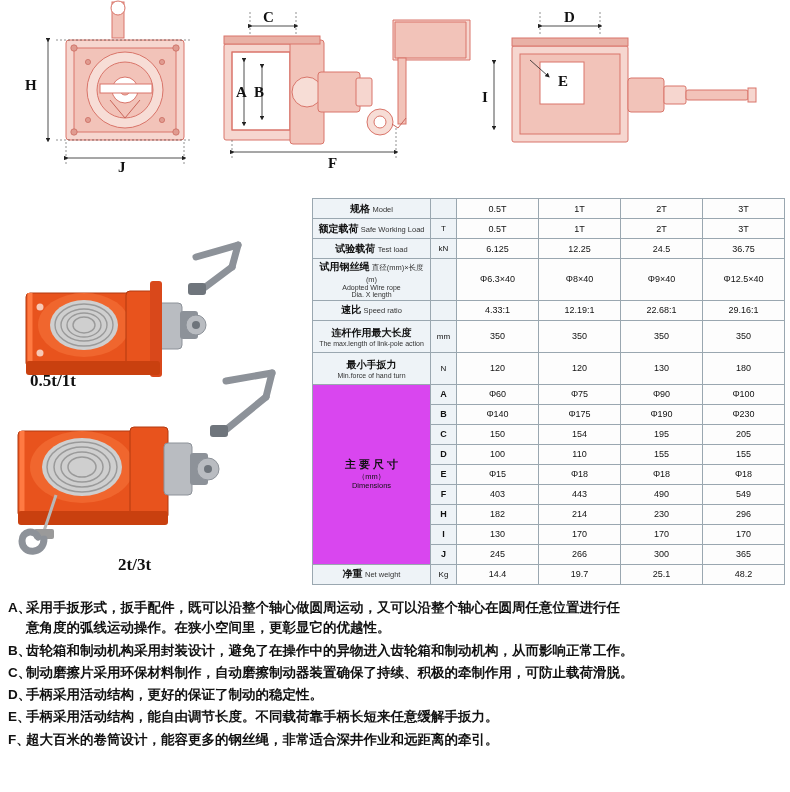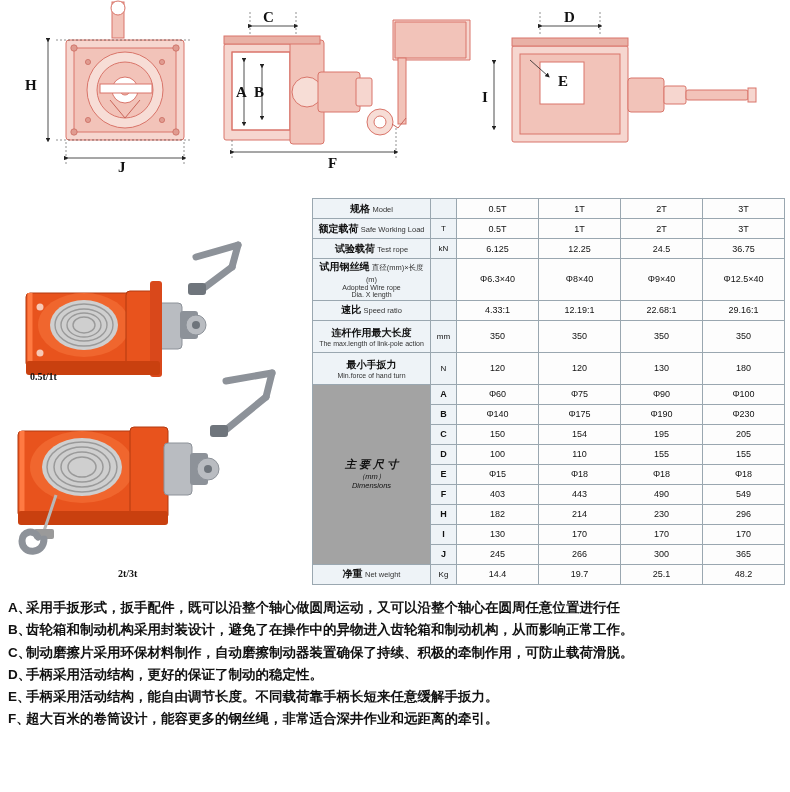--- a/index.html
+++ b/index.html
@@ -13,25 +13,25 @@
   }
   .page{position:relative;width:790px;height:792px;}
 
   
   .drawings{position:absolute;left:0;top:0;width:790px;height:190px;}
   .draw-svg{position:absolute;left:0;top:0;}
 
   
   .photos{position:absolute;left:0;top:195px;width:310px;height:390px;}
   .photo-label{
-    position:absolute;font-size:10px;font-weight:bold;color:#111;
+    position:absolute;font-size:17px;font-weight:bold;color:#111;
     font-family:"Liberation Serif", serif;
   }
   .ph1{left:30px;top:176px;}
-  .ph2{left:118px;top:360px;margin-top:13px;}
+  .ph2{left:118px;top:360px;}
 
   
   .spec-wrap{position:absolute;left:312px;top:198px;width:472px;}
   .spec-title{
     font-family:"Liberation Serif", serif;
     font-size:15.5px;font-weight:bold;letter-spacing:.4px;
     text-align:center;color:#111;margin-bottom:5px;
   }
   table.spec{
     border-collapse:collapse;width:472px;
@@ -52,23 +52,22 @@
     background:#eef3f7;
     font-size:8.5px;
   }
   td.lab .cn{font-size:10px;font-weight:bold;color:#111;}
   td.lab .en{font-size:7px;color:#333;display:block;line-height:1.05;}
   td.lab .inl{font-size:7.5px;color:#333;}
   td.unit{width:26px;background:#eef3f7;font-size:8px;}
   td.val{background:#fdfdfd;font-size:9px;}
   td.dimkey{background:#eef3f7;width:22px;font-weight:bold;font-size:9px;}
   td.dimlabel{
-    background:#a3a3a3;width:58px;font-size:11px;font-weight:bold;
+    background:#d946ef;width:58px;font-size:11px;font-weight:bold;
     line-height:1.25;
-    font-style:italic;
   }
   td.dimlabel .small{font-size:7.5px;font-weight:normal;display:block;}
   .r2{height:32px;}
 
   
   .notes{
     position:absolute;left:8px;top:598px;width:775px;
     font-family:"Liberation Sans", sans-serif;
   }
   .note{
@@ -283,21 +282,21 @@
           <td class="unit">T</td>
           <td class="val">0.5T</td>
           <td class="val">1T</td>
           <td class="val">2T</td>
           <td class="val">3T</td>
         </tr>
 
         <tr>
           <td class="lab">
             <span class="cn">试验载荷</span>
-            <span class="inl">Test rope</span>
+            <span class="inl">Test load</span>
           </td>
           <td class="unit">kN</td>
           <td class="val">6.125</td>
           <td class="val">12.25</td>
           <td class="val">24.5</td>
           <td class="val">36.75</td>
         </tr>
 
         <tr class="r2">
           <td class="lab">
@@ -431,20 +430,21 @@
         </tr>
       </tbody>
     </table>
   </div>
 
   <div class="notes">
     <div class="note">
       <span class="mk">A、</span>
       <span class="tx">
         <span>采用手扳形式，扳手配件，既可以沿整个轴心做圆周运动，又可以沿整个轴心在圆周任意位置进行任</span>
+        <span class="l2">意角度的弧线运动操作。在狭小空间里，更彰显它的优越性。</span>
       </span>
     </div>
     <div class="note">
       <span class="mk">B、</span>
       <span class="tx">齿轮箱和制动机构采用封装设计，避免了在操作中的异物进入齿轮箱和制动机构，从而影响正常工作。</span>
     </div>
     <div class="note">
       <span class="mk">C、</span>
       <span class="tx">制动磨擦片采用环保材料制作，自动磨擦制动器装置确保了持续、积极的牵制作用，可防止载荷滑脱。</span>
     </div>

